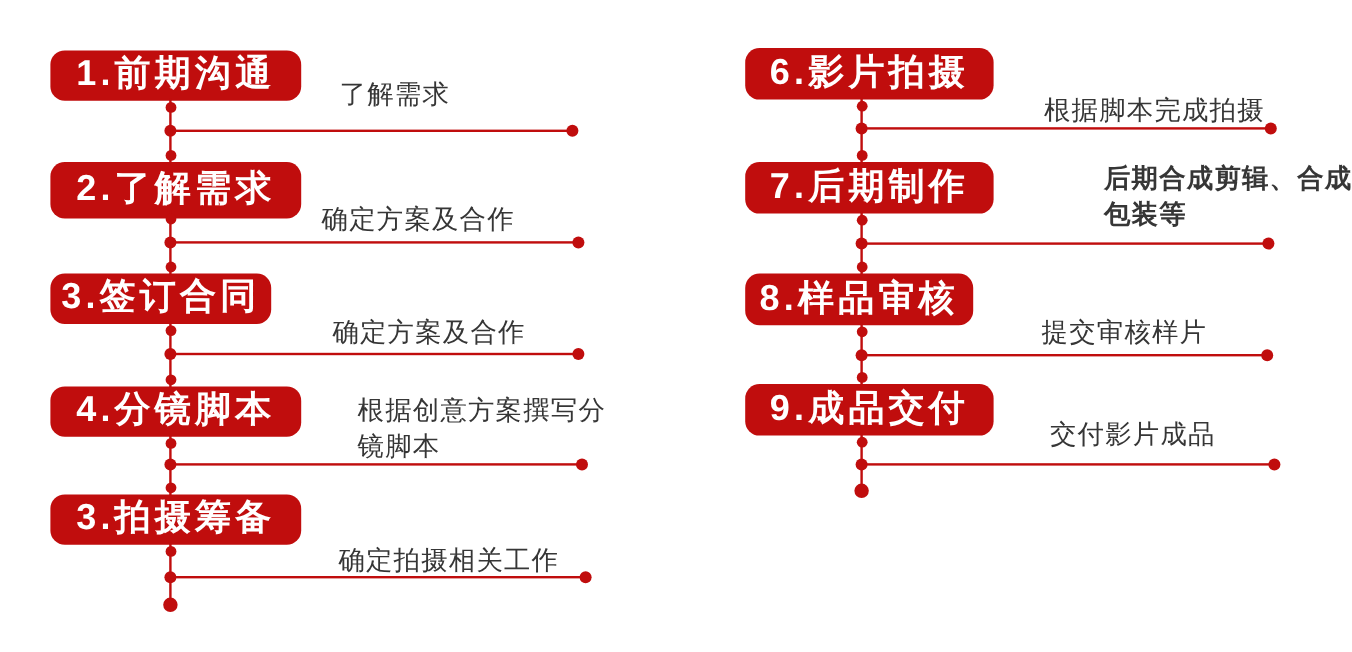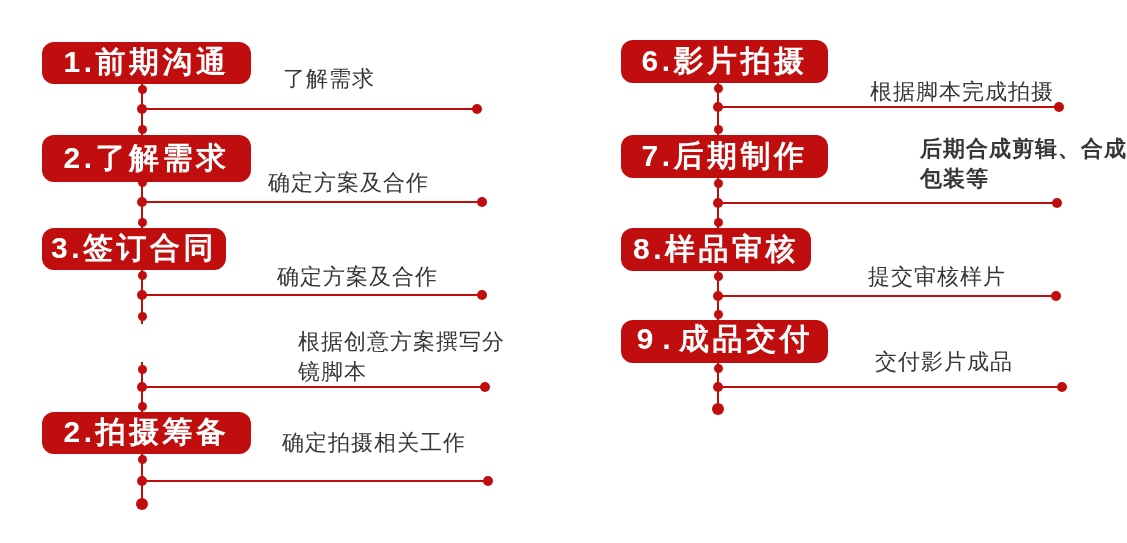--- a/index.html
+++ b/index.html
@@ -83,40 +83,43 @@
       <div class="v-line" style="left: 140.75px; top: 268px; width: 2.5px; height: 56px;"></div>
       <div class="dot dot-top" style="left: 137.5px; top: 270.5px; width: 9px; height: 9px;"></div>
       <div class="dot dot-junction" style="left: 137px; top: 290px; width: 10px; height: 10px;"></div>
       <div class="h-line" style="left: 142px; top: 293.75px; width: 340px; height: 2.5px;"></div>
       <div class="dot dot-end" style="left: 477px; top: 290px; width: 10px; height: 10px;"></div>
       <div class="dot dot-bottom" style="left: 137.5px; top: 311.5px; width: 9px; height: 9px;"></div>
       <div class="desc" style="left: 277px; top: 262px; width: 300px;">确定方案及合作</div>
     </div>
 
     <div class="step">
+      <div class="badge" style="left: 42px; top: 322px; width: 209px; height: 42px;">
+        <span class="badge-label">4.分镜脚本</span>
+      </div>
       <div class="v-line" style="left: 140.75px; top: 362px; width: 2.5px; height: 52px;"></div>
       <div class="dot dot-top" style="left: 137.5px; top: 364.5px; width: 9px; height: 9px;"></div>
       <div class="dot dot-junction" style="left: 137px; top: 382px; width: 10px; height: 10px;"></div>
       <div class="h-line" style="left: 142px; top: 385.75px; width: 343px; height: 2.5px;"></div>
       <div class="dot dot-end" style="left: 480px; top: 382px; width: 10px; height: 10px;"></div>
       <div class="dot dot-bottom" style="left: 137.5px; top: 401.5px; width: 9px; height: 9px;"></div>
       <div class="desc" style="left: 298px; top: 327px; width: 215px;">根据创意方案撰写分镜脚本</div>
     </div>
 
     <div class="step">
       <div class="badge" style="left: 42px; top: 412px; width: 209px; height: 42px;">
-        <span class="badge-label">2.拍摄筹备</span>
+        <span class="badge-label">3.拍摄筹备</span>
       </div>
       <div class="v-line" style="left: 140.75px; top: 452px; width: 2.5px; height: 52px;"></div>
       <div class="dot dot-top" style="left: 137.5px; top: 454.5px; width: 9px; height: 9px;"></div>
       <div class="dot dot-junction" style="left: 137px; top: 476px; width: 10px; height: 10px;"></div>
       <div class="h-line" style="left: 142px; top: 479.75px; width: 346px; height: 2.5px;"></div>
       <div class="dot dot-end" style="left: 483px; top: 476px; width: 10px; height: 10px;"></div>
       <div class="dot dot-bottom" style="left: 136px; top: 498px; width: 12px; height: 12px;"></div>
-      <div class="desc" style="left: 282px; top: 428px; width: 300px;">确定拍摄相关工作</div>
+      <div class="desc" style="left: 282px; top: 452px; width: 300px;">确定拍摄相关工作</div>
     </div>
 
     <div class="step">
       <div class="badge" style="left: 621px; top: 40px; width: 207px; height: 43px;">
         <span class="badge-label">6.影片拍摄</span>
       </div>
       <div class="v-line" style="left: 716.75px; top: 81px; width: 2.5px; height: 56px;"></div>
       <div class="dot dot-top" style="left: 713.5px; top: 83.5px; width: 9px; height: 9px;"></div>
       <div class="dot dot-junction" style="left: 713px; top: 102px; width: 10px; height: 10px;"></div>
       <div class="h-line" style="left: 718px; top: 105.75px; width: 341px; height: 2.5px;"></div>
@@ -145,21 +148,21 @@
       <div class="v-line" style="left: 716.75px; top: 269px; width: 2.5px; height: 53px;"></div>
       <div class="dot dot-top" style="left: 713.5px; top: 271.5px; width: 9px; height: 9px;"></div>
       <div class="dot dot-junction" style="left: 713px; top: 291px; width: 10px; height: 10px;"></div>
       <div class="h-line" style="left: 718px; top: 294.75px; width: 338px; height: 2.5px;"></div>
       <div class="dot dot-end" style="left: 1051px; top: 291px; width: 10px; height: 10px;"></div>
       <div class="dot dot-bottom" style="left: 713.5px; top: 309.5px; width: 9px; height: 9px;"></div>
       <div class="desc" style="left: 868px; top: 262px; width: 300px;">提交审核样片</div>
     </div>
 
     <div class="step">
-      <div class="badge" style="left: 621px; top: 320px; width: 207px; height: 43px; font-family: Liberation Mono, monospace;">
+      <div class="badge" style="left: 621px; top: 320px; width: 207px; height: 43px;">
         <span class="badge-label">9.成品交付</span>
       </div>
       <div class="v-line" style="left: 716.75px; top: 361px; width: 2.5px; height: 48px;"></div>
       <div class="dot dot-top" style="left: 713.5px; top: 363.5px; width: 9px; height: 9px;"></div>
       <div class="dot dot-junction" style="left: 713px; top: 382px; width: 10px; height: 10px;"></div>
       <div class="h-line" style="left: 718px; top: 385.75px; width: 344px; height: 2.5px;"></div>
       <div class="dot dot-end" style="left: 1057px; top: 382px; width: 10px; height: 10px;"></div>
       <div class="dot dot-bottom" style="left: 712px; top: 403px; width: 12px; height: 12px;"></div>
       <div class="desc" style="left: 875px; top: 347px; width: 300px;">交付影片成品</div>
     </div>

